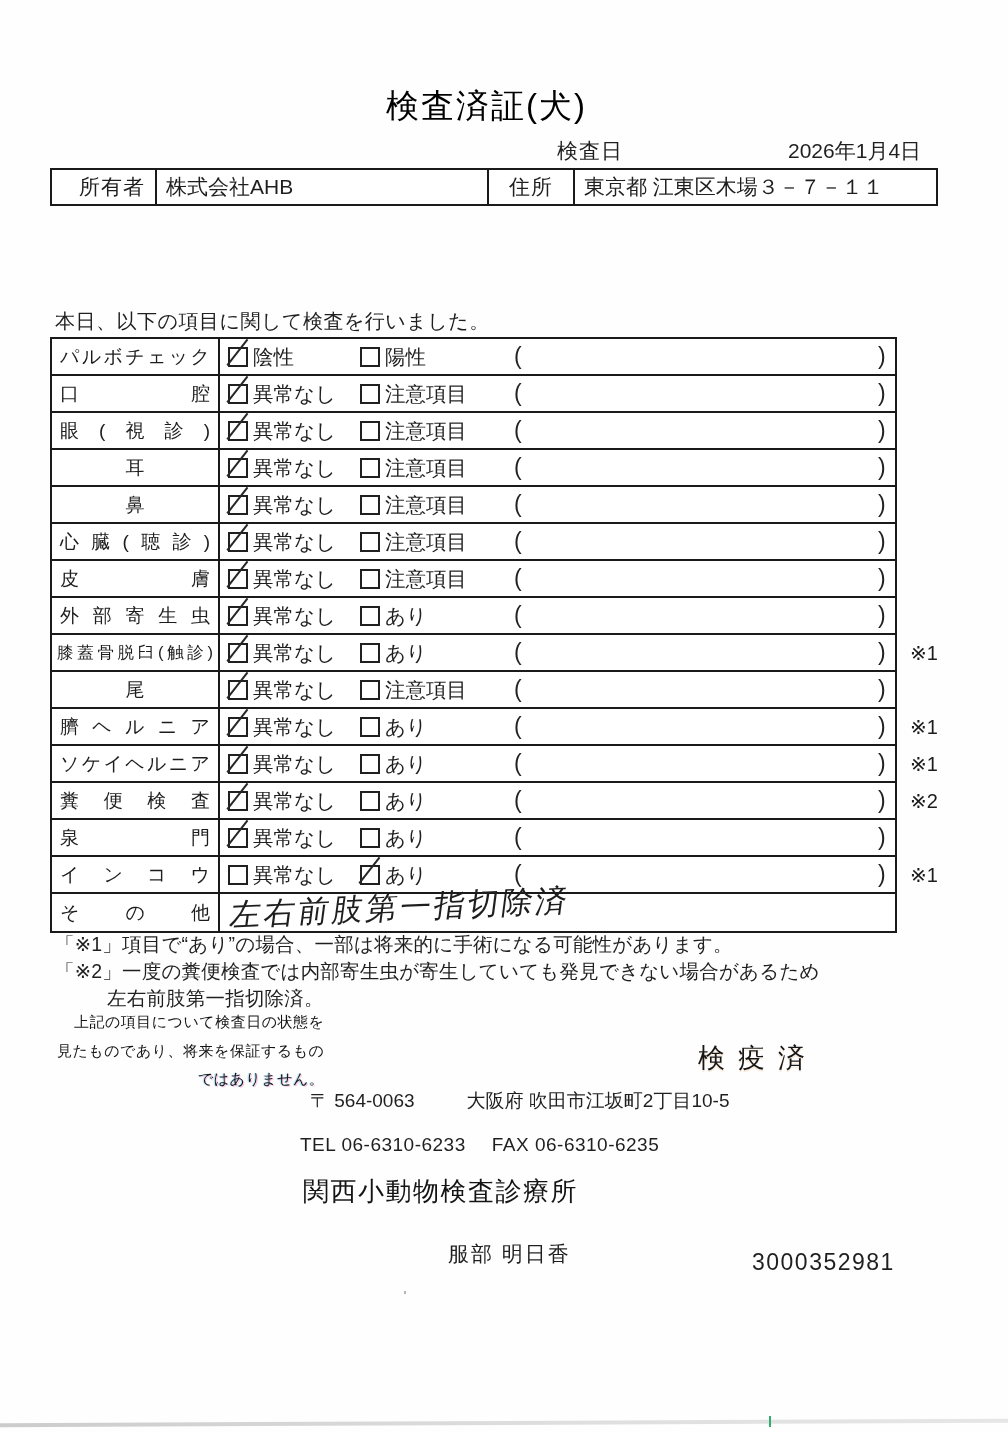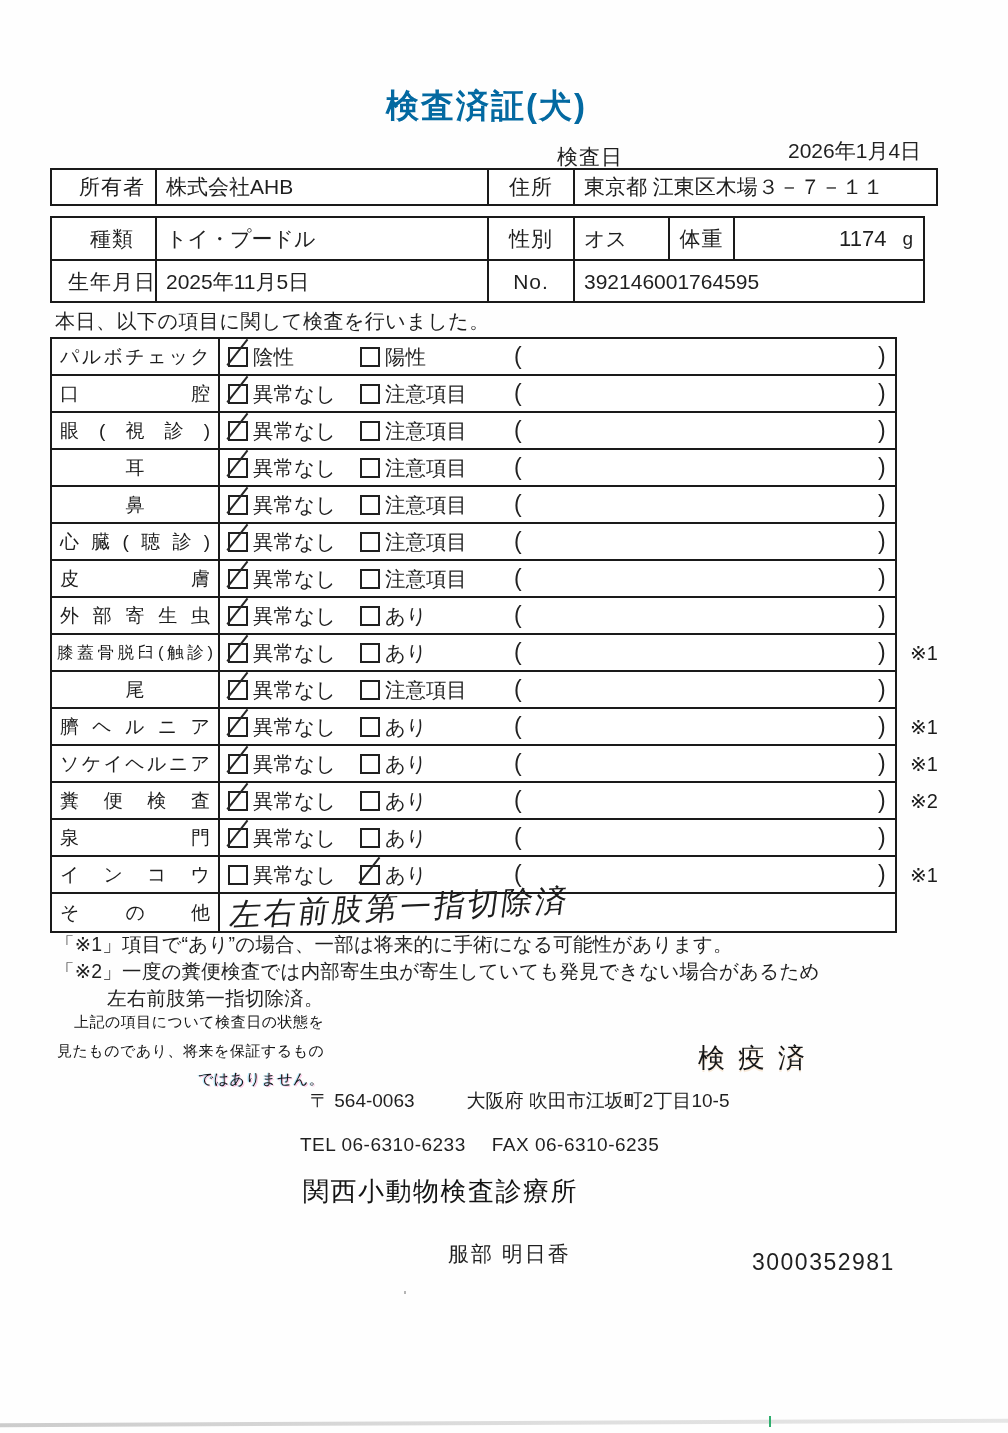--- a/index.html
+++ b/index.html
@@ -1,21 +1,21 @@
 <!DOCTYPE html>
 <html><head>
 <meta charset="utf-8">
 <style>
   html,body{margin:0;padding:0;background:#ffffff;}
   body{font-family:"Liberation Sans","DejaVu Sans",sans-serif;color:#1f1f1f;}
   .page{position:relative;width:1008px;height:1433px;background:#fefefe;overflow:hidden;}
 
   .abs{position:absolute;}
-  .doc-title{left:386px;top:84px;font-size:33px;font-weight:bold;letter-spacing:2px;white-space:nowrap;color:#0369a1;}
-  .examdate-label{left:557px;top:137px;font-size:21px;letter-spacing:1px;margin-top:6px;}
+  .doc-title{left:386px;top:84px;font-size:33px;font-weight:normal;letter-spacing:2px;white-space:nowrap;color:#000000;}
+  .examdate-label{left:557px;top:137px;font-size:21px;letter-spacing:1px;}
   .examdate-value{left:788px;top:137px;font-size:21px;white-space:nowrap;}
 
   
   .htable{border:2px solid #1a1a1a;box-sizing:border-box;background:#fff;}
   .hrow{display:flex;align-items:stretch;}
   .hcell{display:flex;align-items:center;box-sizing:border-box;font-size:21px;white-space:nowrap;overflow:visible;}
   .hcell.lab{justify-content:center;letter-spacing:1px;}
   .hcell.val{justify-content:flex-start;padding-left:9px;}
   .bR{border-right:2px solid #1a1a1a;}
   .bB{border-bottom:2px solid #1a1a1a;}
@@ -81,39 +81,20 @@
 
   <div class="abs htable t-owner">
     <div class="hrow">
       <div class="hcell lab bR w-lab1">所有者</div>
       <div class="hcell val bR w-val1">株式会社AHB</div>
       <div class="hcell lab bR w-lab2">住所</div>
       <div class="hcell val w-rest">東京都 江東区木場３－７－１１</div>
     </div>
   </div>
 
-  <div class="abs htable t-pet">
-    <div class="hrow bB">
-      <div class="hcell lab bR w-lab1">種類</div>
-      <div class="hcell val bR w-val1">トイ・プードル</div>
-      <div class="hcell lab bR w-lab2">性別</div>
-      <div class="hcell val bR w-sex">オス</div>
-      <div class="hcell lab bR w-wlab">体重</div>
-      <div class="hcell weight-cell w-rest">
-        <span class="weight-num">1174</span>
-        <span class="weight-unit">g</span>
-      </div>
-    </div>
-    <div class="hrow">
-      <div class="hcell lab bR w-lab1">生年月日</div>
-      <div class="hcell val bR w-val1">2025年11月5日</div>
-      <div class="hcell lab bR w-lab2">No.</div>
-      <div class="hcell val w-rest">392146001764595</div>
-    </div>
-  </div>
 
   <div class="abs intro">本日、以下の項目に関して検査を行いました。</div>
 
   <div class="abs ctable">
       <div class="crow">
         <div class="clabel">
           <span>パ</span>
           <span>ル</span>
           <span>ボ</span>
           <span>チ</span>

